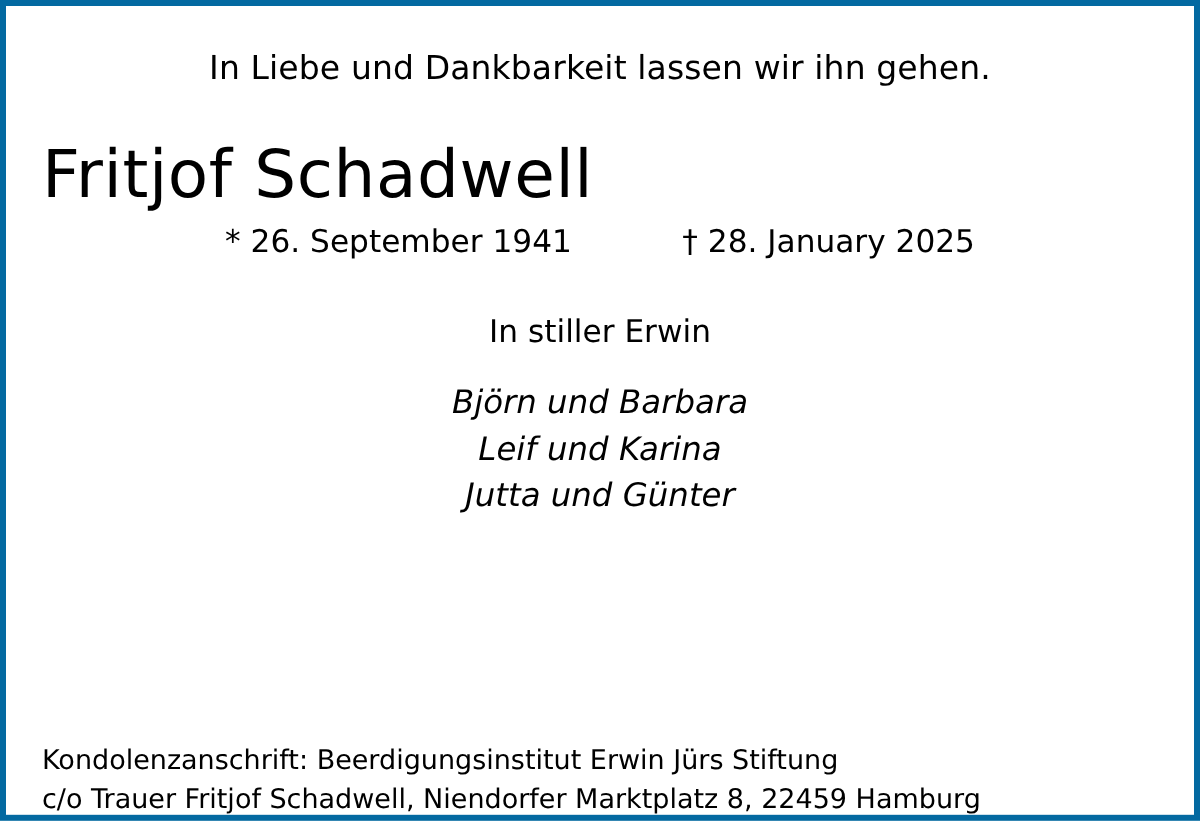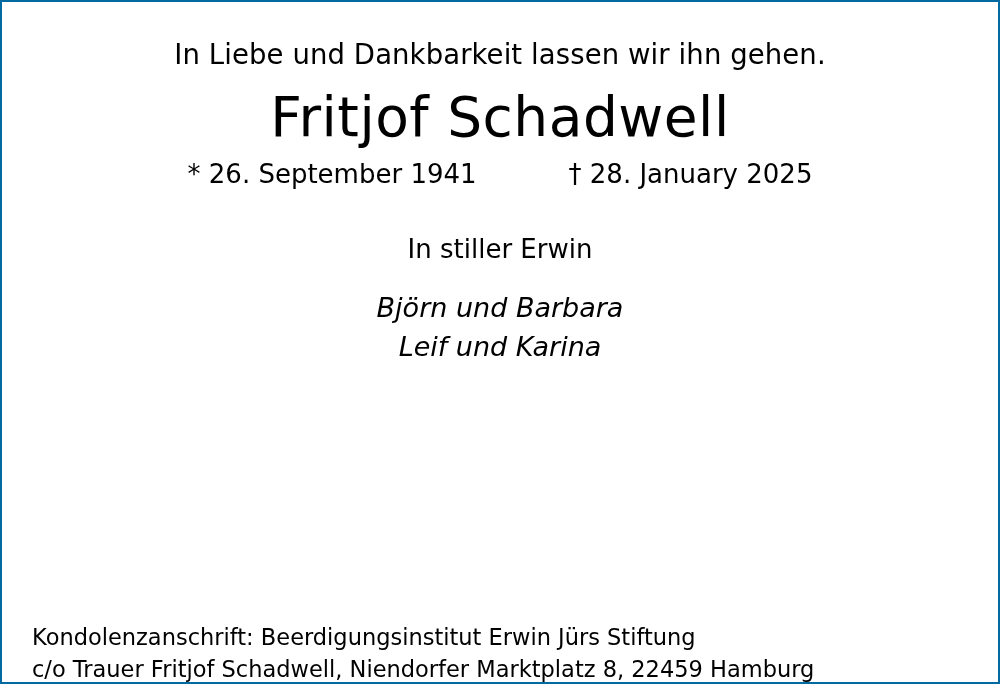--- a/index.html
+++ b/index.html
@@ -13,41 +13,40 @@
     font-family: "DejaVu Sans", sans-serif;
     color: #000000;
     overflow: hidden;
   }
   .obituary {
     position: relative;
     box-sizing: border-box;
     width: 1000px;
     height: 684px;
     background: #ffffff;
-    border: 2px solid #0369a1;
+    border: 5px solid #0369a1;
     padding: 22px 30px 10px 30px;
   }
   .inner {
     box-sizing: border-box;
     width: 100%;
     height: 100%;
     position: relative;
   }
   .epitaph {
     text-align: center;
     font-size: 27.5px;
     line-height: 1.2;
     margin-top: 14px;
     letter-spacing: 0.1px;
   }
   .name {
-    text-align: center;
     font-size: 55px;
     line-height: 1.05;
-    margin-top: 18px;
+    margin-top: 43px;
     font-weight: 400;
     letter-spacing: 0.5px;
   }
   .dates {
     display: flex;
     justify-content: center;
     align-items: baseline;
     gap: 92px;
     margin-top: 12px;
     font-size: 26px;
@@ -101,20 +100,21 @@
     <div class="dates">
       <span class="birth">* 26. September 1941</span>
       <span class="death">† 28. January 2025</span>
     </div>
 
     <div class="mourning">In stiller Erwin</div>
 
     <div class="family">
       <div class="line">Björn und Barbara</div>
       <div class="line">Leif und Karina</div>
+      <div class="line">Jutta und Günter</div>
     </div>
 
     <div class="footer">
       <div class="condolence">
         <div>Kondolenzanschrift: Beerdigungsinstitut Erwin Jürs Stiftung</div>
         <div>c/o Trauer Fritjof Schadwell, Niendorfer Marktplatz 8, 22459 Hamburg</div>
       </div>
 
     </div>
 

